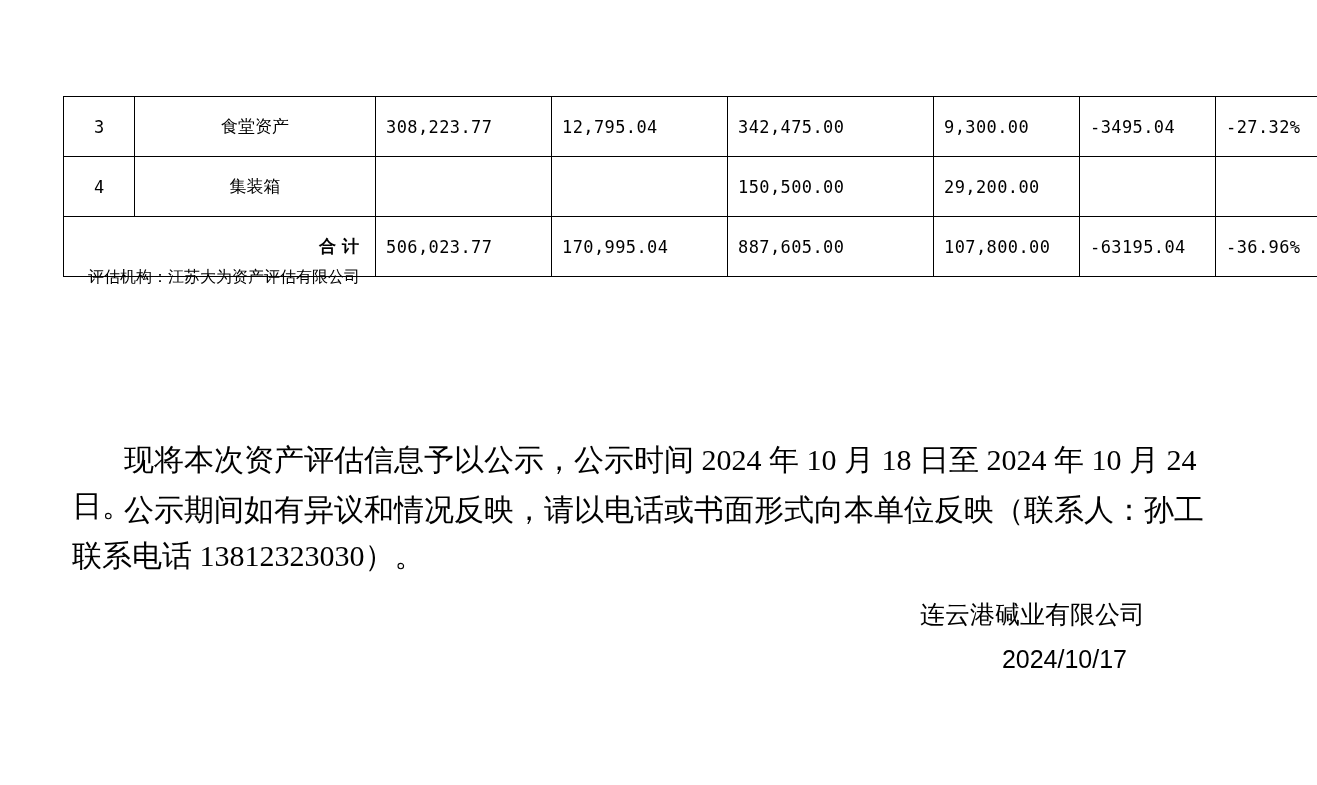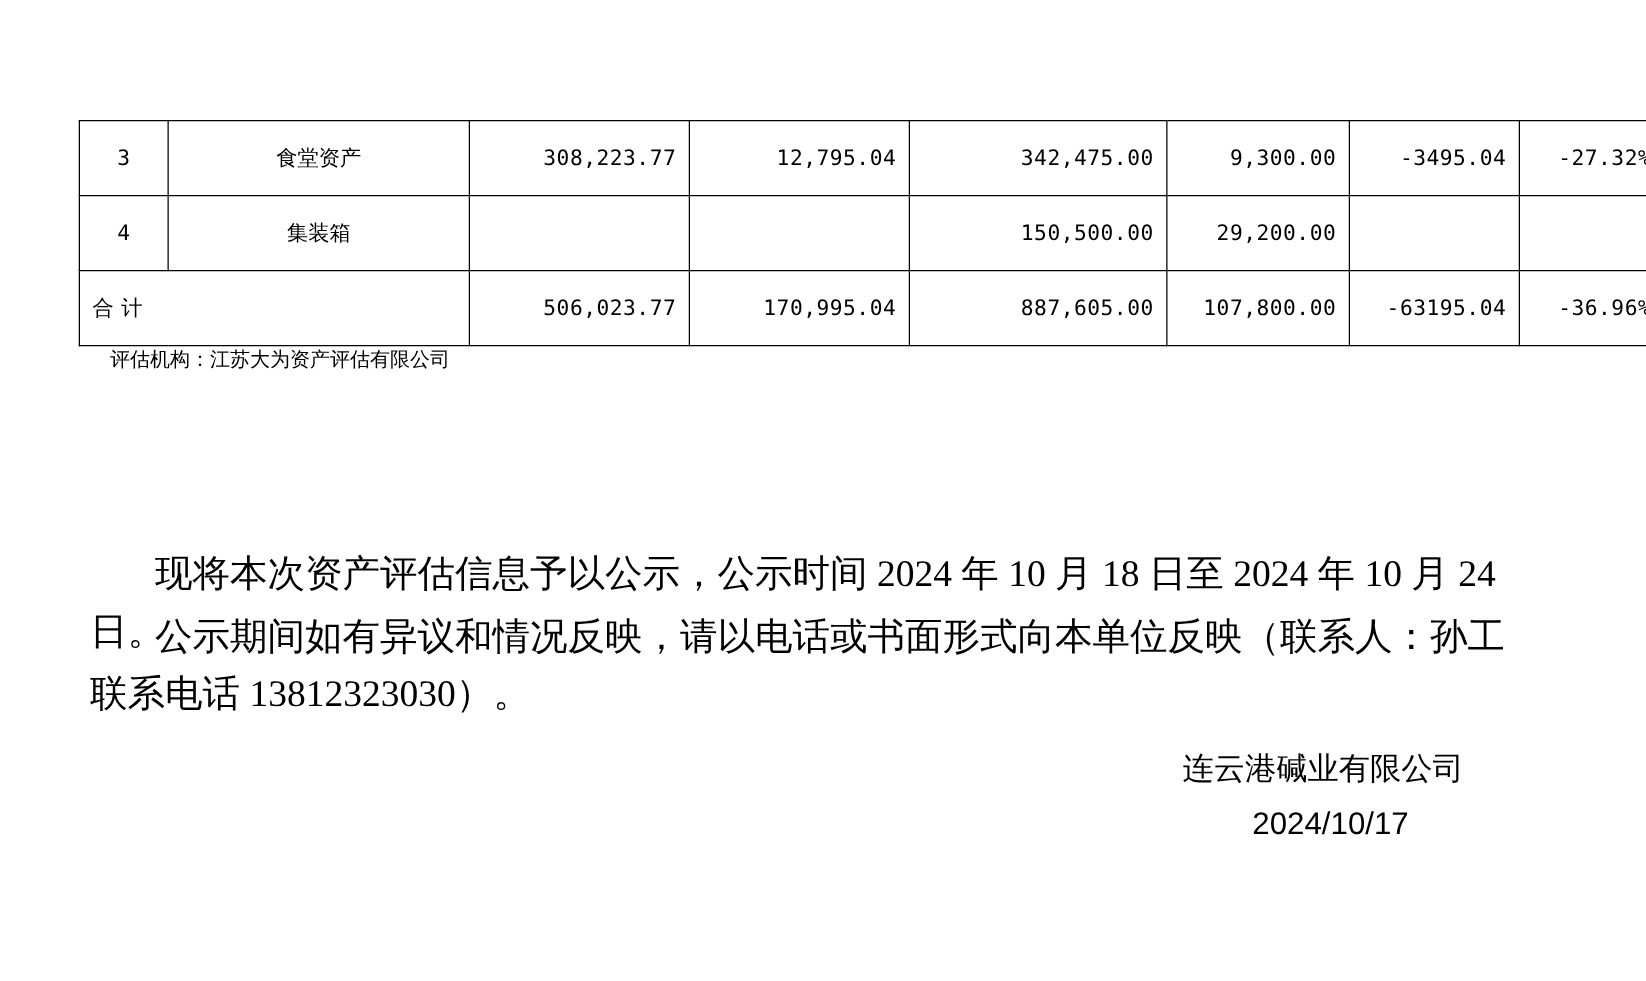--- a/index.html
+++ b/index.html
@@ -43,42 +43,42 @@
     font-size: 18px;
   }
   td.c-name {
     width: 220px;
     text-align: center;
     font-family: "Liberation Serif", serif;
     font-size: 19px;
     padding-left: 20px;
   }
   td.c-num {
-    text-align: right;
     padding-right: 14px;
     letter-spacing: 0.4px;
   }
   td.c-n1 { width: 155px; }
   td.c-n2 { width: 155px; }
   td.c-n3 { width: 185px; }
   td.c-n4 { width: 125px; margin-top: 32px; }
   td.c-n5 { width: 115px; }
   td.c-n6 { width: 95px; }
   td.total-label {
-    text-align: left;
+    text-align: right;
     font-family: "Liberation Serif", serif;
     font-size: 19px;
     letter-spacing: 6px;
+    font-weight: bold;
   }
 
   
   .notes {
     position: absolute;
     left: 88px;
-    top: 278px;
+    top: 266px;
     font-size: 16px;
     line-height: 21px;
     font-family: Liberation Sans, sans-serif;
   }
   .notes .row { white-space: nowrap; }
   .notes .small {
     font-size: 14px;
   }
 
   
@@ -86,21 +86,21 @@
     position: absolute;
     font-size: 30px;
     line-height: 46px;
     font-family: "Liberation Serif", "DejaVu Serif", serif;
   }
   .para1 { left: 72px; top: 437px; width: 1170px; text-indent: 52px; }
   .para2 { left: 72px; top: 487px; width: 1180px; text-indent: 52px; }
 
   .signature {
     position: absolute;
-    right: 146px;
+    right: 172px;
     top: 598px;
     font-size: 25px;
     font-family: "Liberation Serif", "DejaVu Serif", serif;
   }
   .sign-date {
     position: absolute;
     right: 190px;
     top: 645px;
     font-size: 25px;
     font-family: "Liberation Sans", sans-serif;

